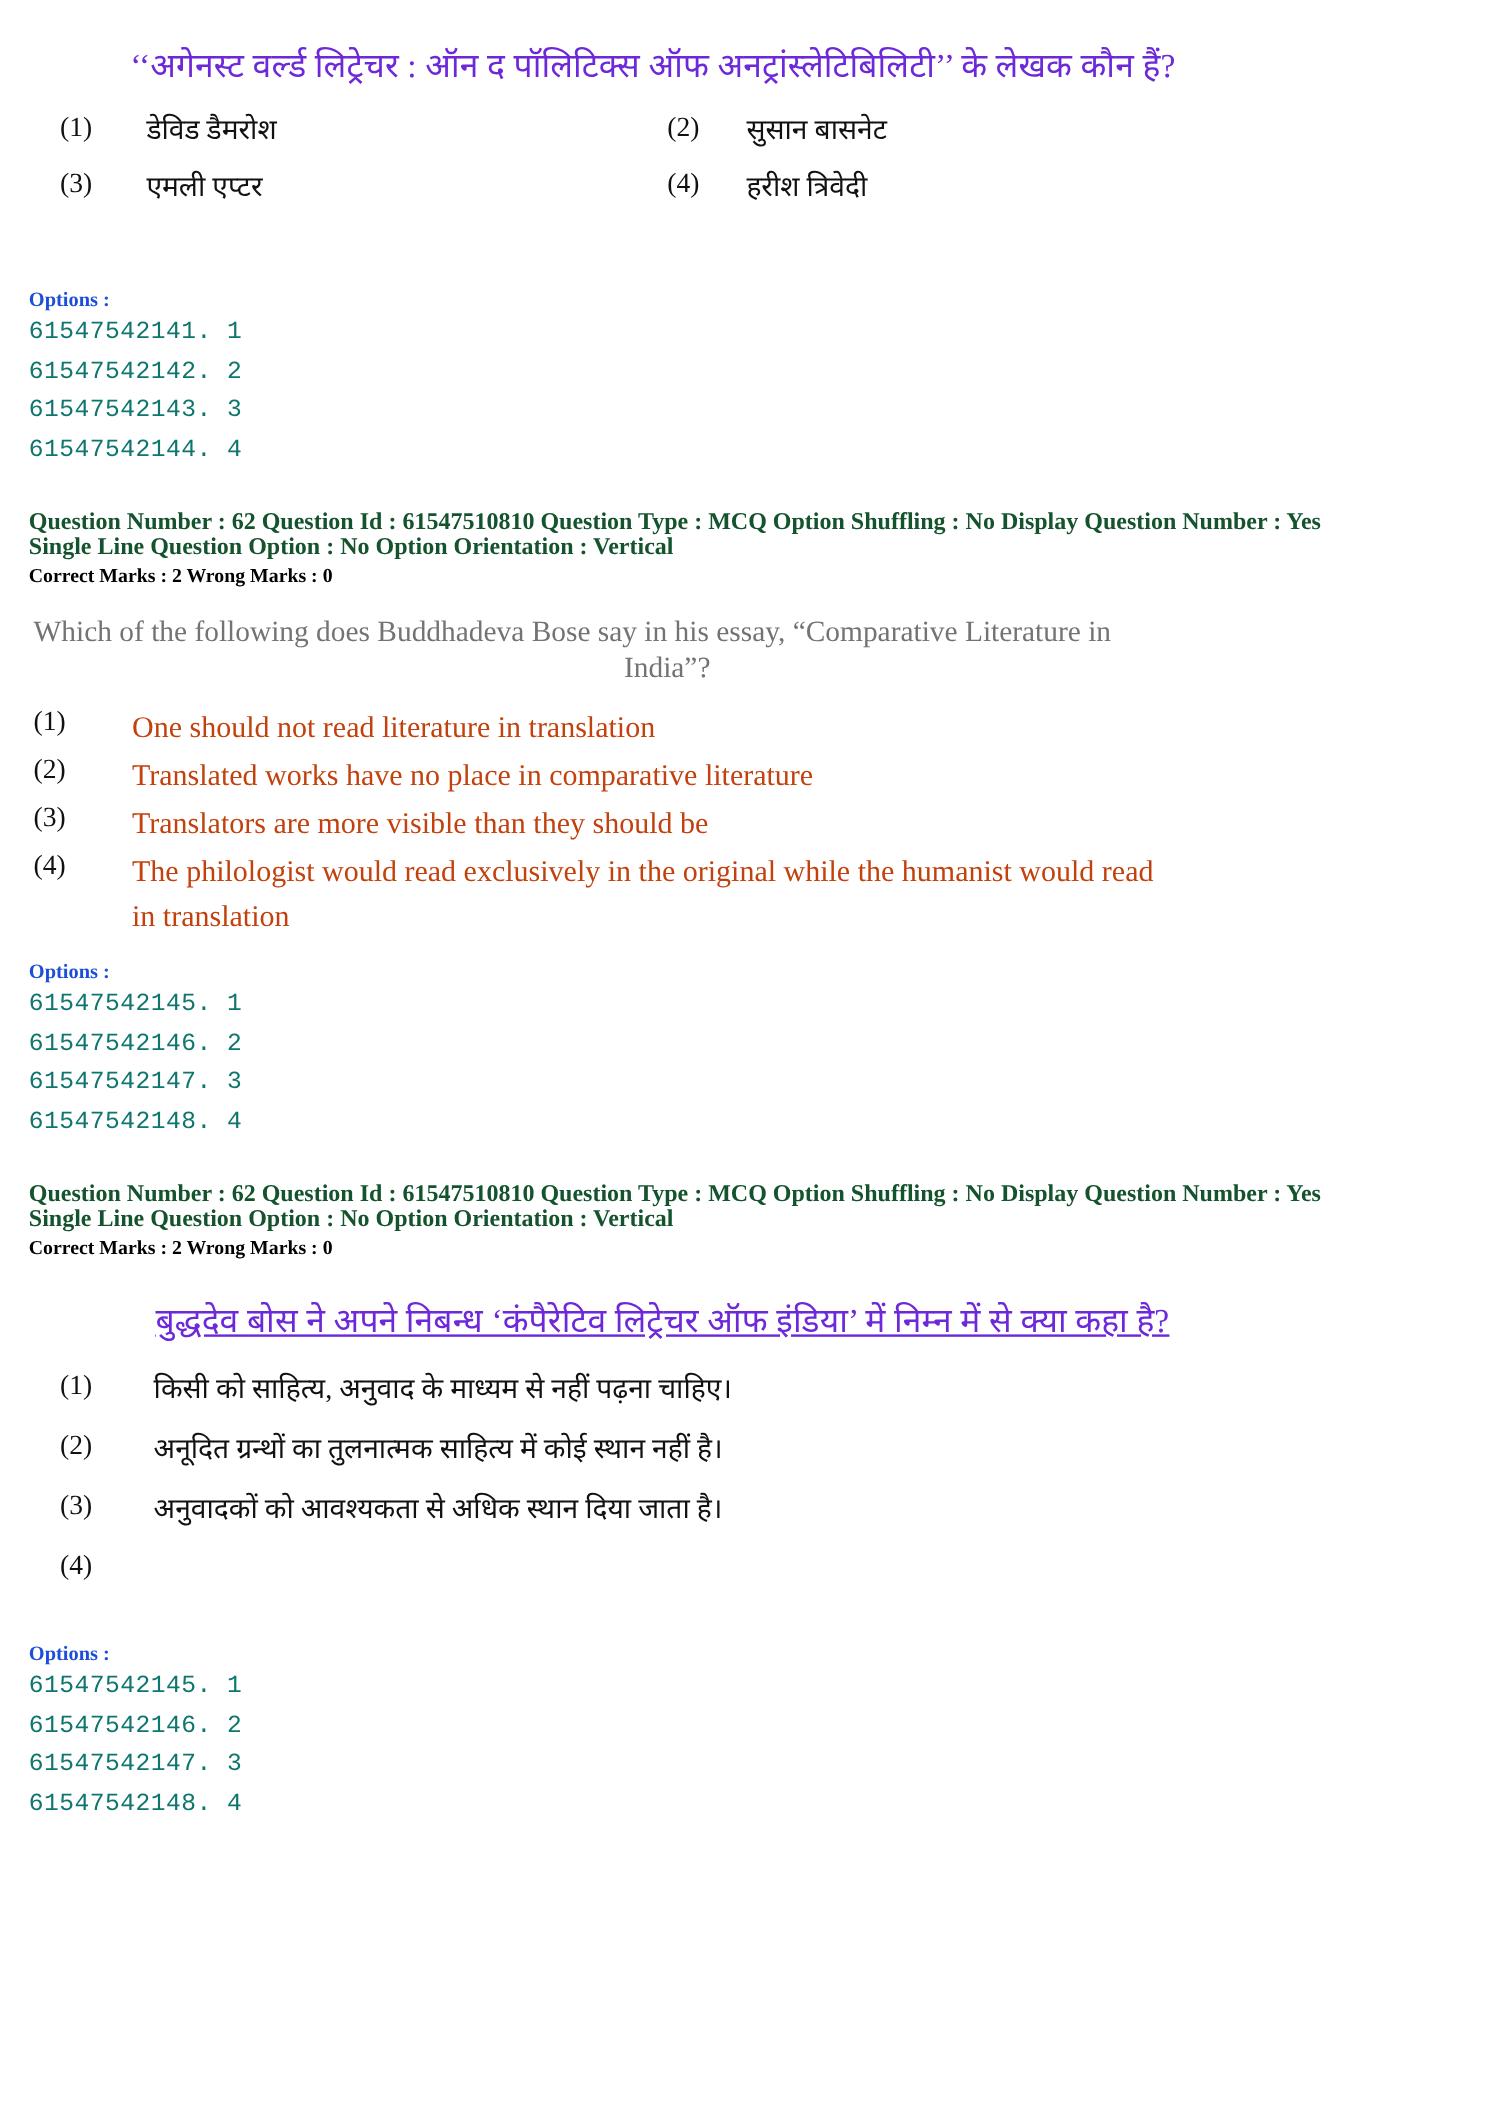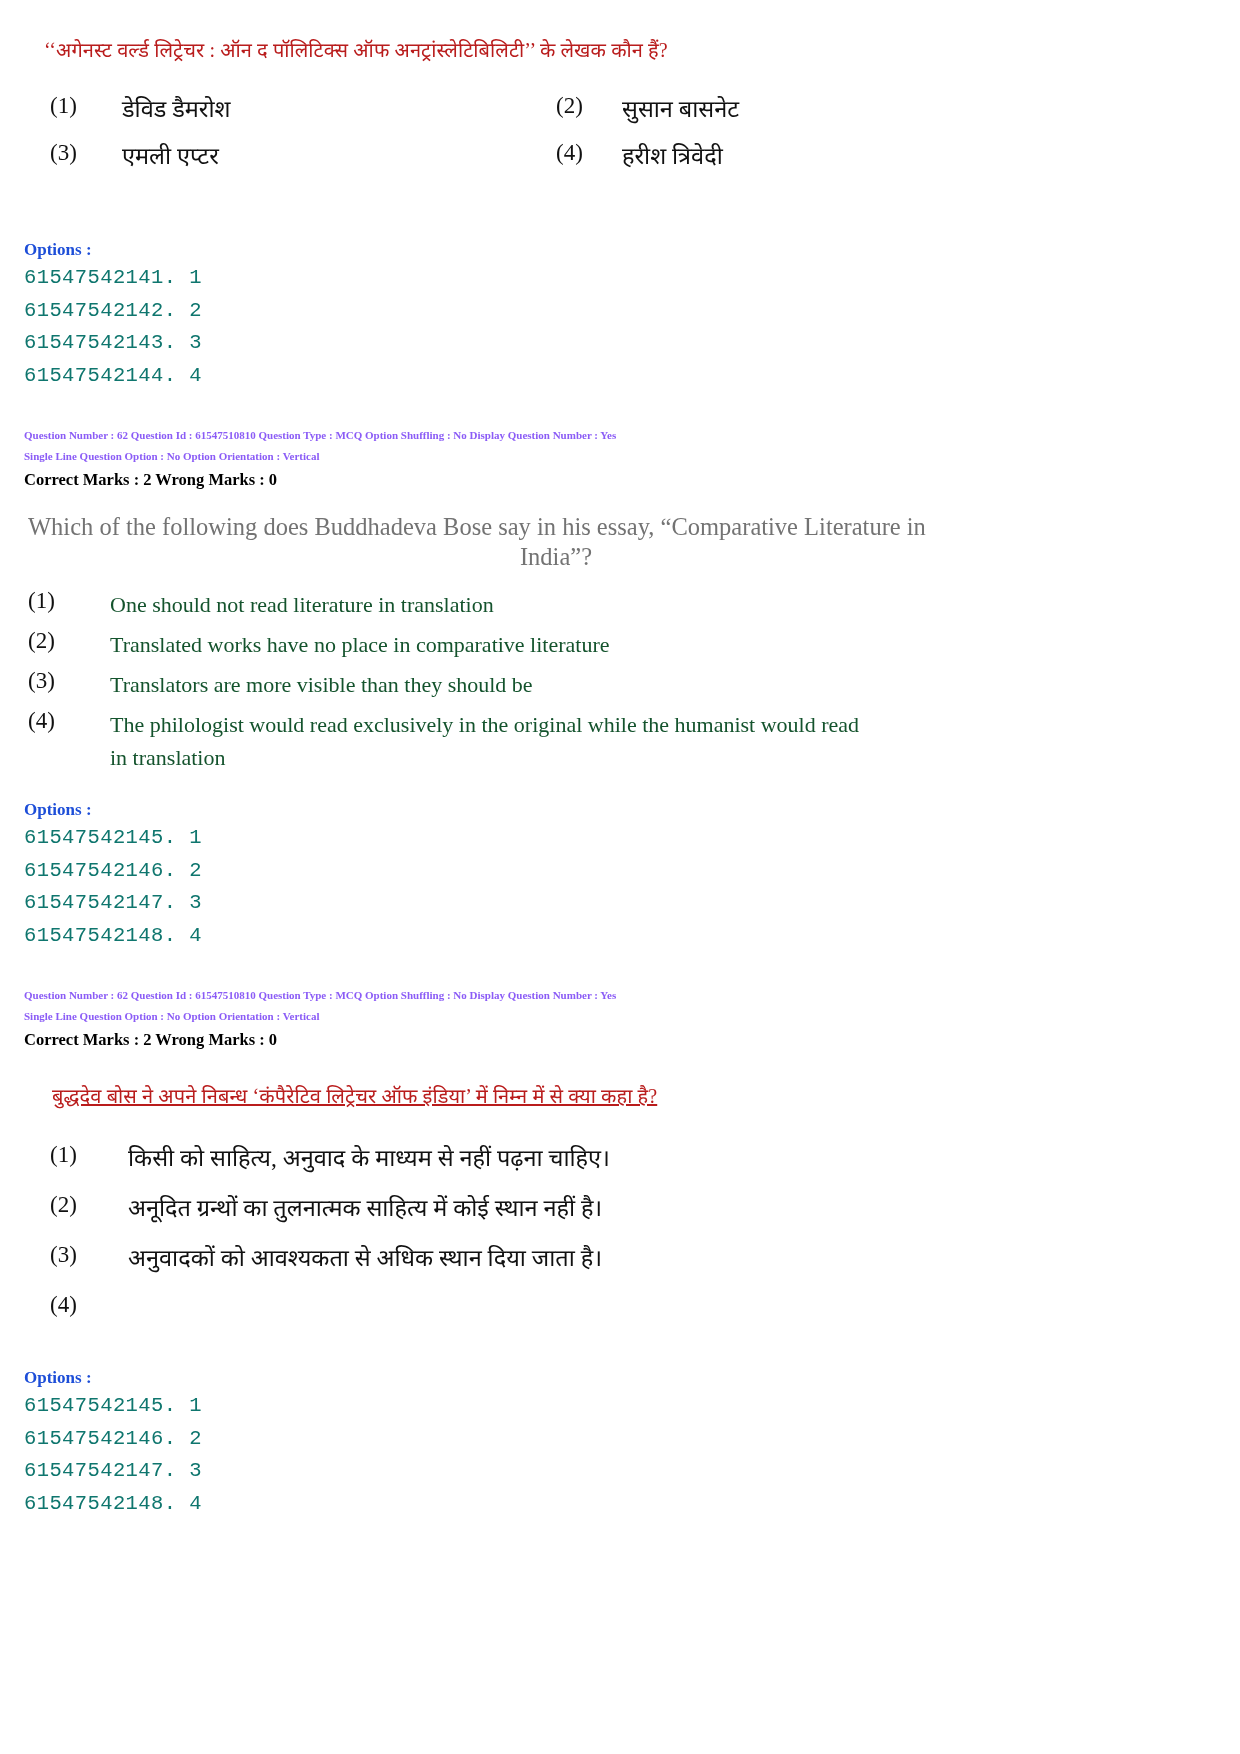--- a/index.html
+++ b/index.html
@@ -21,24 +21,25 @@
     width: 1240px;
     height: 1754px;
     padding: 0;
     box-sizing: border-box;
   }
 
   
   .q-stem-hi {
     position: absolute;
     font-family: "Liberation Serif", "DejaVu Serif", serif;
-    font-size: 20px;
+    font-size: 28px;
     line-height: 1.45;
     letter-spacing: 0.1px;
-    color: #b91c1c;
+    color: #6d28d9;
+    text-align: center;
   }
 
   .q-stem-en {
     position: absolute;
     font-family: "Liberation Serif", "DejaVu Serif", serif;
     font-size: 24.5px;
     line-height: 1.52;
     color: #737373;
   }
 
@@ -55,23 +56,23 @@
     flex: 0 0 auto;
   }
   .opt-txt-hi {
     font-family: "Liberation Serif", "DejaVu Serif", serif;
     font-size: 23.5px;
     line-height: 1.4;
     color: #111;
   }
   .opt-txt-en {
     font-family: "Liberation Serif", "DejaVu Serif", serif;
-    font-size: 22px;
+    font-size: 25px;
     line-height: 1.5;
-    color: #14532d;
+    color: #c2410c;
   }
 
   
   .options-label {
     position: absolute;
     font-family: "Liberation Serif", "DejaVu Serif", serif;
     font-weight: bold;
     font-size: 17px;
     color: #1d4ed8;
   }
@@ -83,23 +84,23 @@
     color: #0f766e;
     letter-spacing: 0.4px;
   }
   .options-list div { white-space: pre; }
 
   
   .meta {
     position: absolute;
     font-family: "Liberation Serif", "DejaVu Serif", serif;
     font-weight: bold;
-    font-size: 11px;
+    font-size: 20px;
     line-height: 20.5px;
-    color: #8b5cf6;
+    color: #14532d;
     white-space: nowrap;
   }
   .meta .ln { display: block; }
   .meta-marks {
     position: absolute;
     font-family: "Liberation Serif", "DejaVu Serif", serif;
     font-weight: bold;
     font-size: 16.5px;
     color: #000;
     white-space: nowrap;

